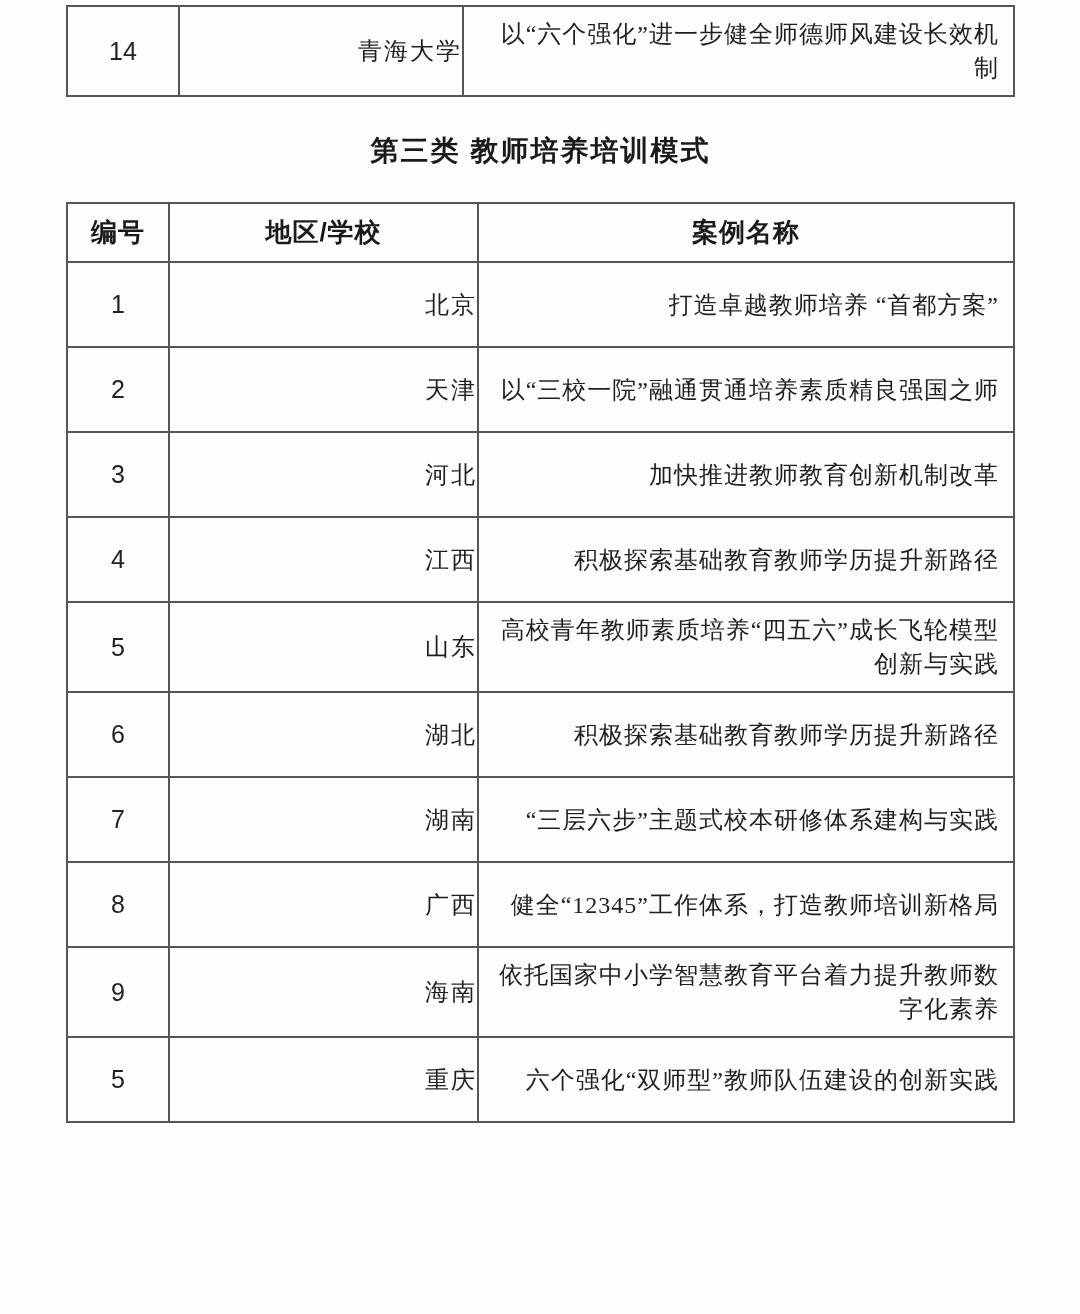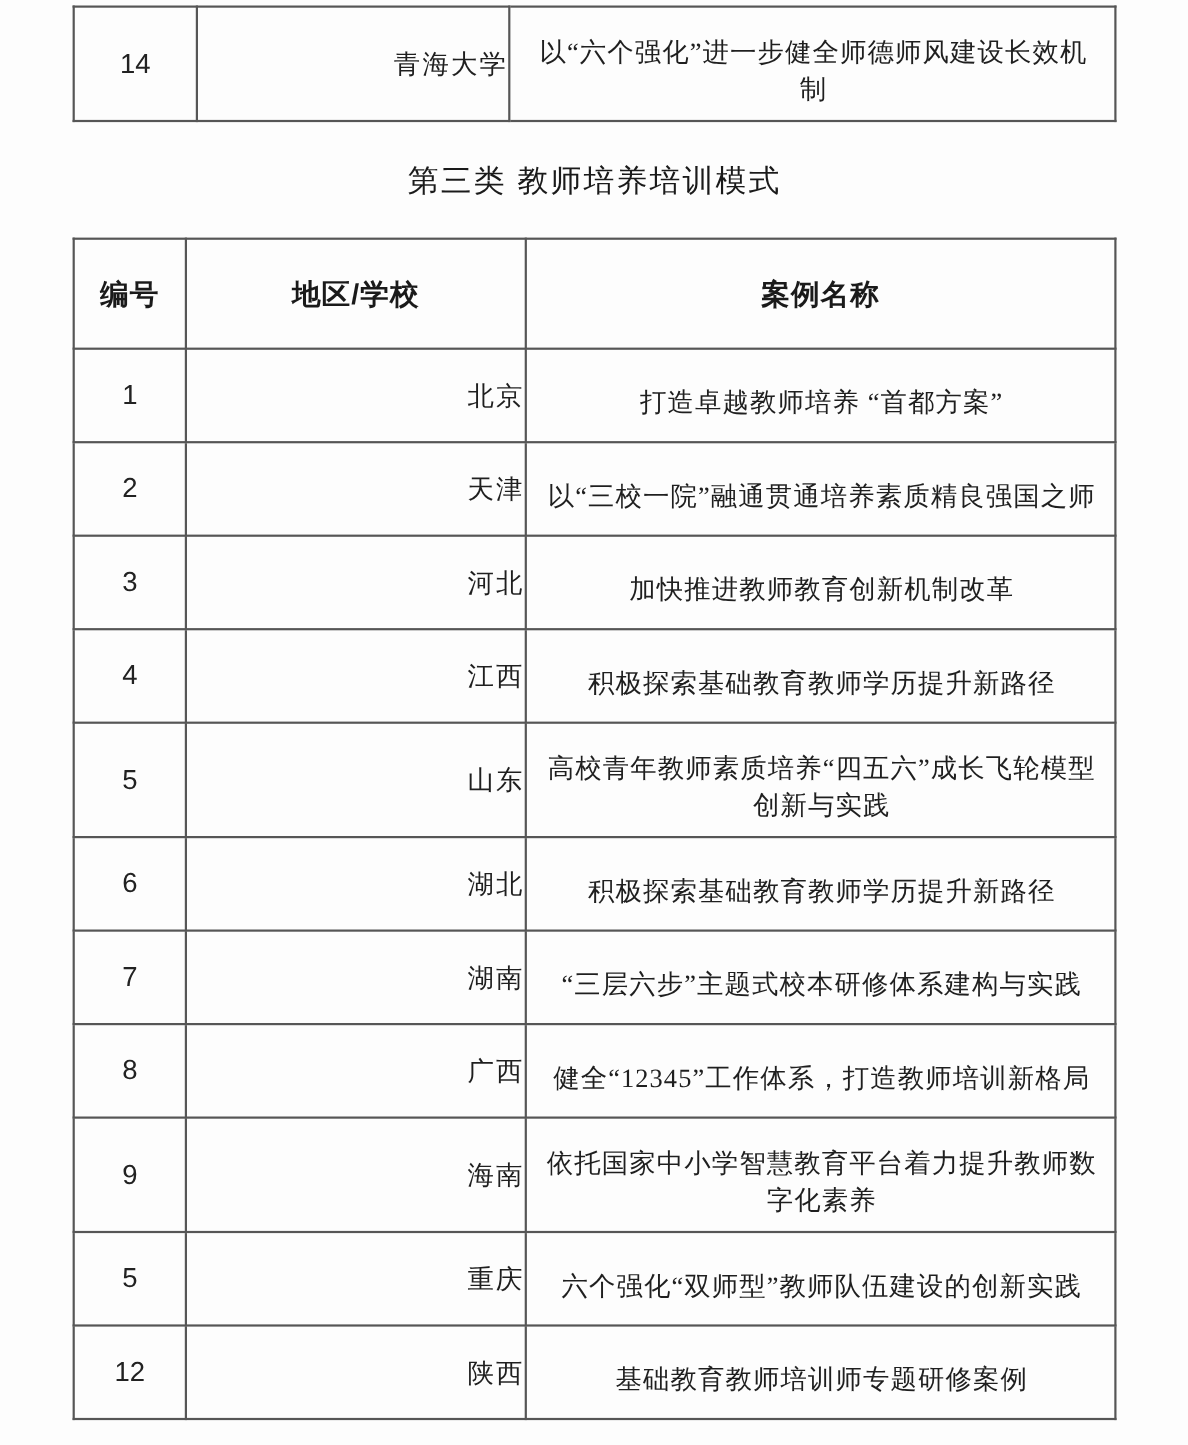--- a/index.html
+++ b/index.html
@@ -42,41 +42,41 @@
     font-family: "Liberation Sans", sans-serif;
     font-size: 25px;
     color: #222;
   }
   td.region {
     text-align: right;
     font-size: 24px;
     letter-spacing: 2px;
   }
   td.case {
-    text-align: center;
+    text-align: right;
     font-size: 24px;
     letter-spacing: 1px;
-    padding: 24px 14px 10px 16px;
+    padding: 10px 14px 10px 16px;
     line-height: 34px;
   }
   .top-tbl td { height: 85px; }
   .main-tbl thead th {
-    height: 100px;
+    height: 59px;
     font-family: "Liberation Sans", sans-serif;
     font-weight: 700;
     font-size: 26px;
     text-align: center;
     letter-spacing: 1px;
     color: #1a1a1a;
   }
   .main-tbl tbody td { height: 85px; }
 
   h2.section-title {
     font-family: "Liberation Sans", sans-serif;
-    font-weight: 400;
+    font-weight: 700;
     font-size: 28px;
     letter-spacing: 2px;
     color: #1a1a1a;
     text-align: center;
     margin: 36px 0 33px 0;
     line-height: 36px;
   }
 </style>
 </head>
 <body>
@@ -158,22 +158,17 @@
         <tr>
           <td class="num">9</td>
           <td class="region">海南</td>
           <td class="case">依托国家中小学智慧教育平台着力提升教师数字化素养</td>
         </tr>
         <tr>
           <td class="num">5</td>
           <td class="region">重庆</td>
           <td class="case">六个强化“双师型”教师队伍建设的创新实践</td>
         </tr>
-        <tr>
-          <td class="num">12</td>
-          <td class="region">陕西</td>
-          <td class="case">基础教育教师培训师专题研修案例</td>
-        </tr>
       </tbody>
     </table>
 
   </div>
 </div>
 
 </body></html>

